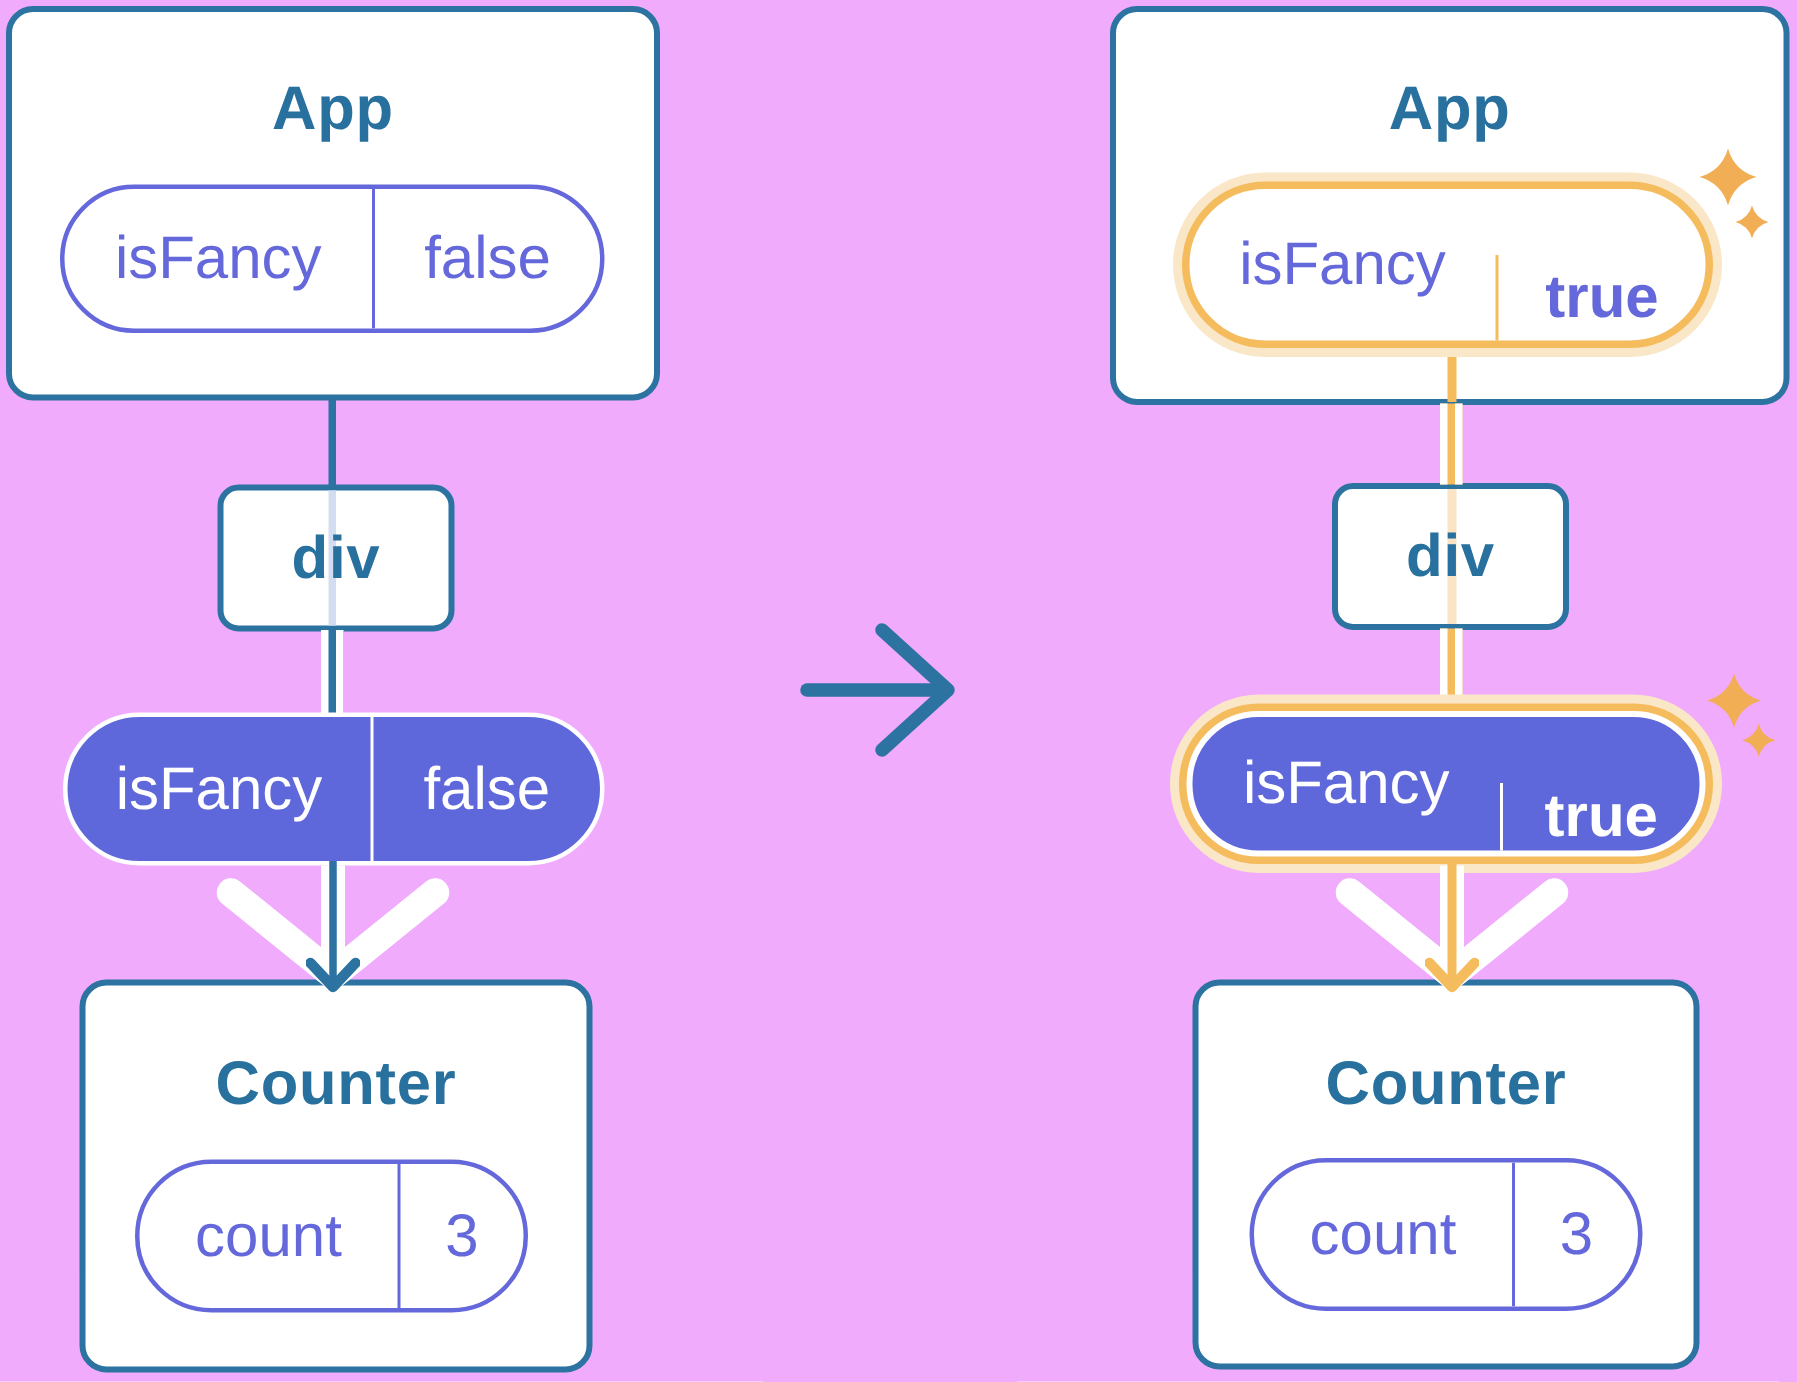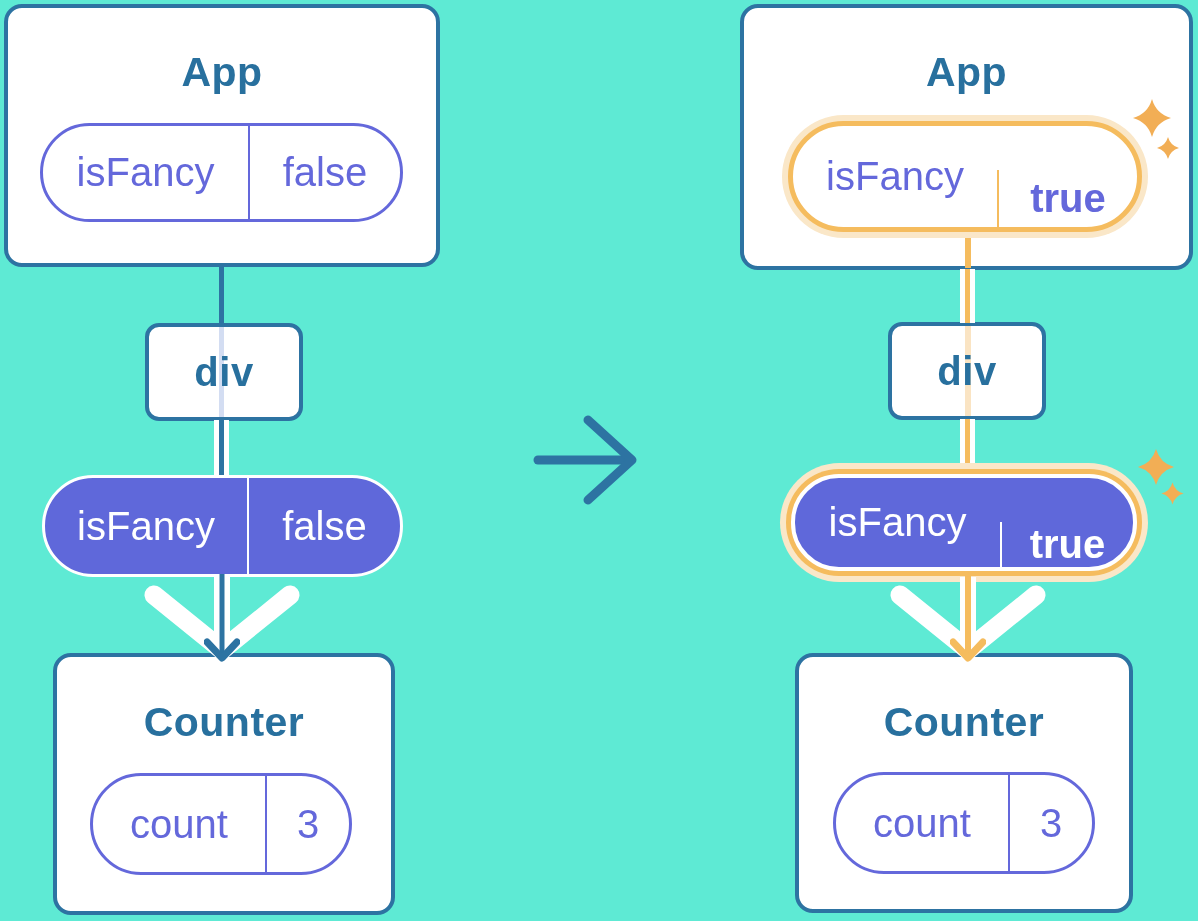--- a/index.html
+++ b/index.html
@@ -1,17 +1,17 @@
 <!DOCTYPE html>
 <html><head>
 <meta charset="utf-8">
 <style>
   html,body{margin:0;padding:0;}
   body{font-family:"Liberation Sans", sans-serif;}
-  #stage{position:relative;width:1198px;height:921px;background:#5eead4;overflow:hidden;}
+  #stage{position:relative;width:1198px;height:921px;background:#f0abfc;overflow:hidden;}
 
   .card{position:absolute;background:#ffffff;border:4px solid #2d73a2;border-radius:18px;box-sizing:border-box;z-index:1;}
   .card.small{border-radius:14px;}
 
   .title{position:absolute;display:flex;align-items:center;justify-content:center;
          color:#28709e;font-size:41px;font-weight:600;letter-spacing:.5px;z-index:3;}
 
   
   .pill{position:absolute;display:flex;box-sizing:border-box;border-radius:60px;
         font-size:40px;z-index:3;overflow:hidden;}

